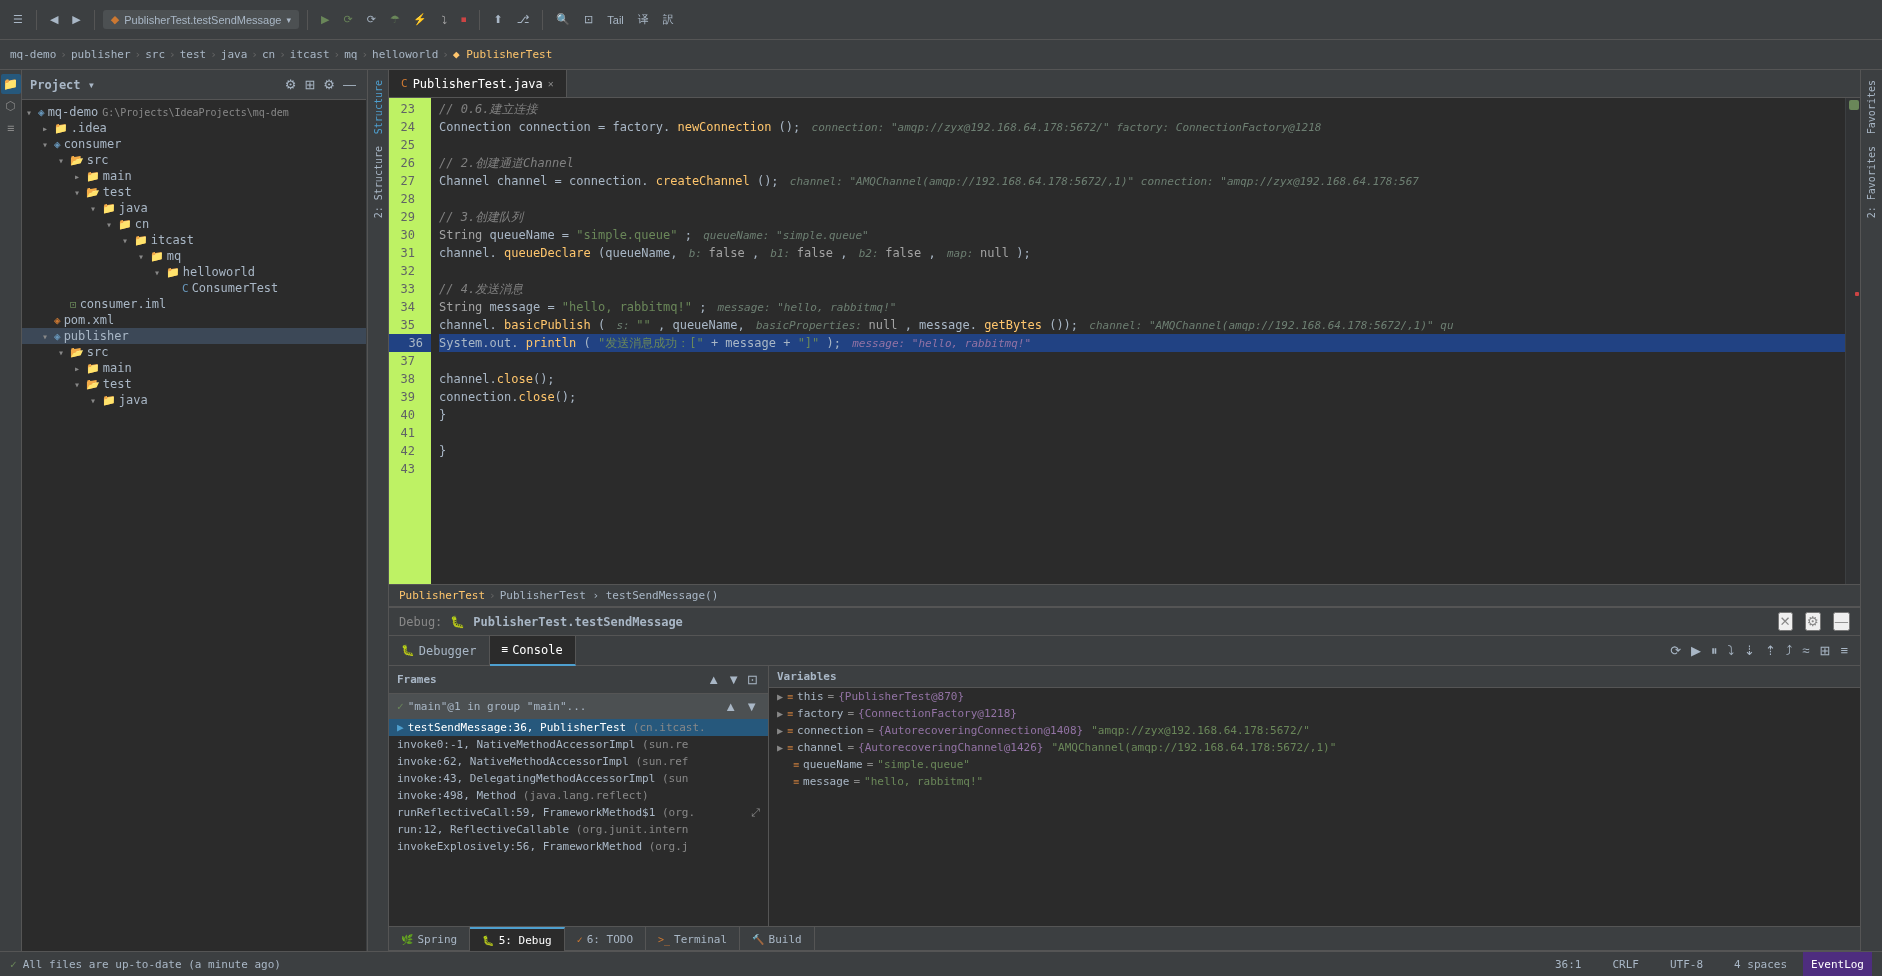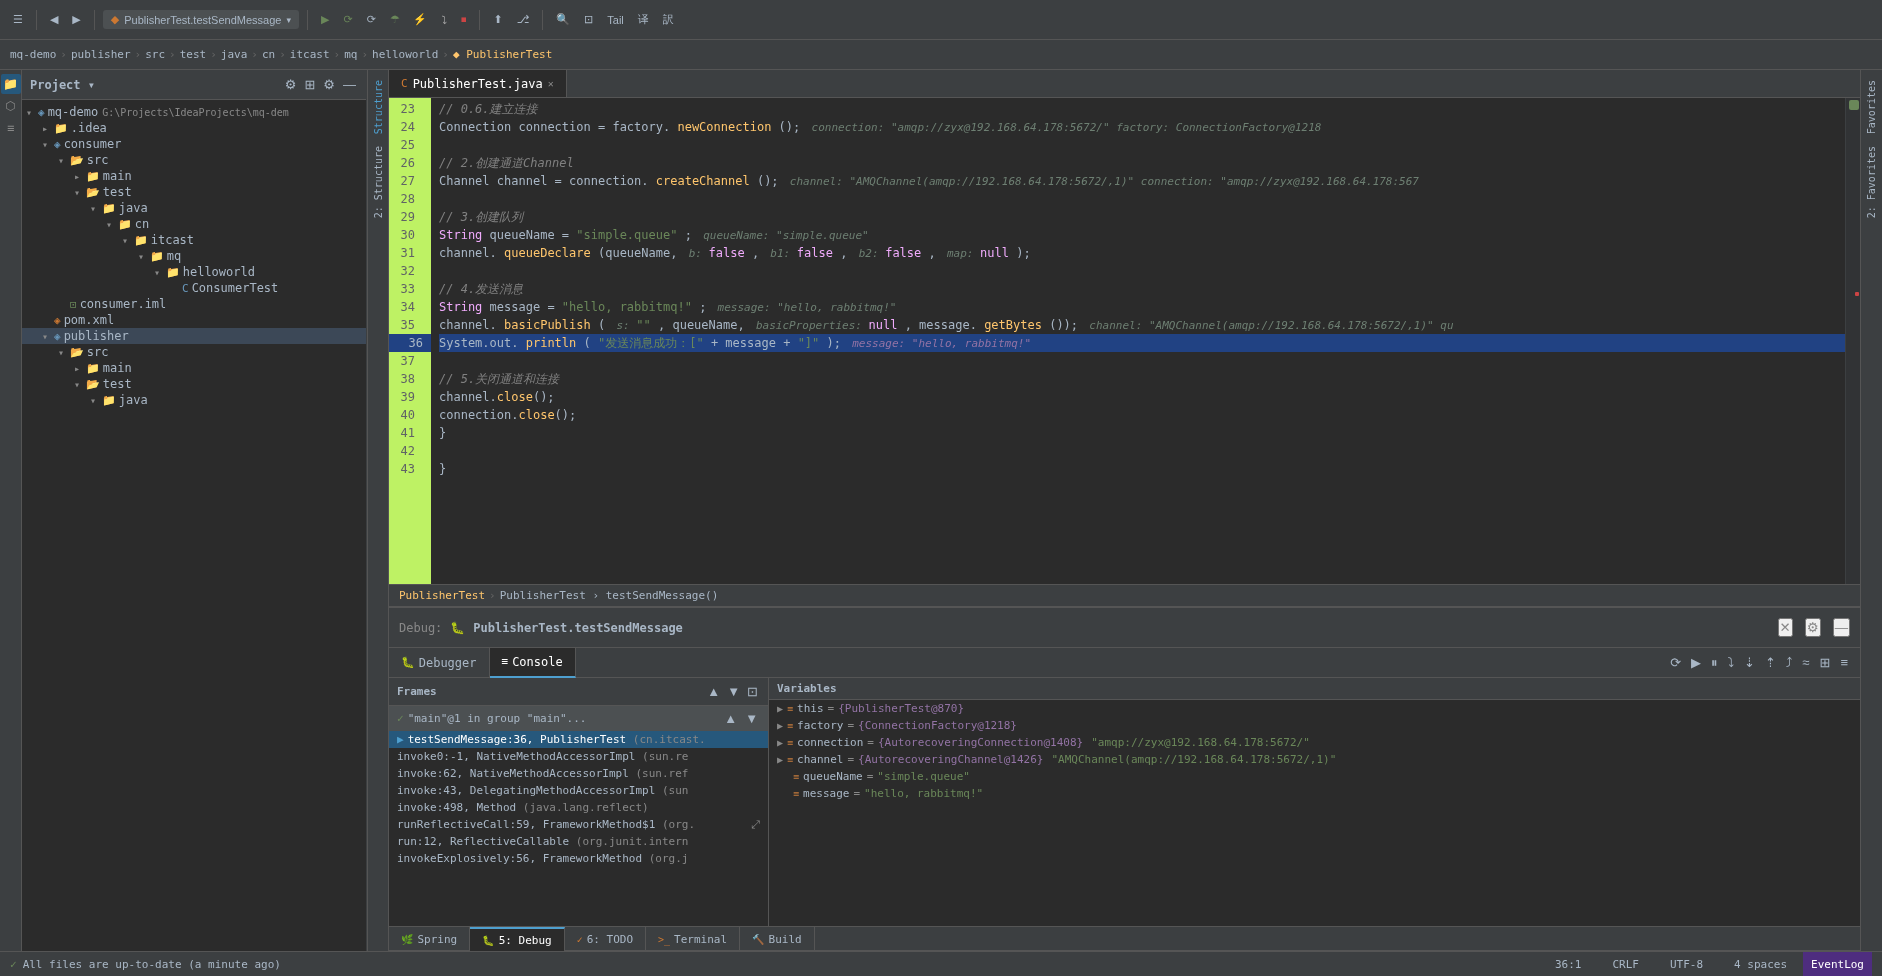--- a/index.html
+++ b/index.html
@@ -46,21 +46,21 @@
 
     #editor-content { flex: 1; display: flex; overflow: hidden; position: relative; }
     #line-numbers { width: 42px; background: #bef264; color: #606366; font-size: 12px; padding: 0; text-align: right; padding-right: 8px; overflow: hidden; user-select: none; line-height: 18px; padding-top: 2px; }
     .line-num { height: 18px; display: flex; align-items: center; justify-content: flex-end; padding-right: 8px; }
 
     #code-view { flex: 1; overflow: auto; background: #2b2b2b; font-size: 12px; line-height: 18px; padding-top: 2px; padding-left: 8px; }
     .code-line { height: 18px; display: flex; align-items: center; white-space: nowrap; }
     .code-line.highlighted { background: #214283; }
 
     
-    .kw { color: #f0abfc; margin-top: 6px; }
+    .kw { color: #a3a3a3; margin-top: 6px; }
     .str { color: #6a8759; }
     .comment { color: #808080; font-style: italic; }
     .method { color: #ffc66d; }
     .type { color: #a9b7c6; }
     .inline-hint { color: #6d7f72; font-style: italic; font-size: 11px; margin-left: 4px; }
     .debug-hint { color: #9373a5; font-style: italic; font-size: 11px; margin-left: 4px; }
 
     
     #editor-footer { background: #3c3f41; border-top: 1px solid #555; height: 22px; display: flex; align-items: center; padding: 0 10px; font-size: 11px; color: #a9b7c6; gap: 4px; }
 
@@ -111,21 +111,21 @@
     #activity-bar { width: 22px; background: #3c3f41; border-right: 1px solid #555; display: flex; flex-direction: column; align-items: center; padding: 4px 0; gap: 2px; }
     .activity-icon { width: 20px; height: 20px; display: flex; align-items: center; justify-content: center; cursor: pointer; font-size: 12px; color: #888; border-radius: 2px; }
     .activity-icon.active { color: #4e9fcf; background: #26587c; }
 
     
     ::-webkit-scrollbar { width: 8px; height: 8px; }
     ::-webkit-scrollbar-track { background: #3c3f41; }
     ::-webkit-scrollbar-thumb { background: #555; border-radius: 4px; }
 
     
-    #debug-title { background: #3c3f41; height: 40px; display: flex; align-items: center; padding: 0 10px; border-bottom: 1px solid #555; gap: 8px; font-size: 12px; }
+    #debug-title { background: #3c3f41; height: 28px; display: flex; align-items: center; padding: 0 10px; border-bottom: 1px solid #555; gap: 8px; font-size: 12px; }
     .debug-close { color: #888; cursor: pointer; margin-left: auto; }
     
     
     #bottom-tab-bar { background: #3c3f41; border-bottom: 1px solid #555; display: flex; height: 25px; border-top: 1px solid #555; }
     .bottom-tab { padding: 0 12px; height: 25px; display: flex; align-items: center; font-size: 11px; cursor: pointer; color: #a9b7c6; border-right: 1px solid #555; gap: 4px; }
     .bottom-tab.active { background: #2b2b2b; color: #fff; border-top: 2px solid #4e9fcf; }
     .bottom-tab-icon { font-size: 10px; color: #cc7832; }
 
     
     #structure-strip { width: 22px; background: #3c3f41; border-right: 1px solid #555; border-left: 1px solid #555; display: flex; flex-direction: column; align-items: center; padding: 4px 0; }
@@ -500,23 +500,20 @@
               <span class="str">"发送消息成功：["</span>
               <span> + message + </span>
               <span class="str">"]"</span>
               <span>);</span>
               <span class="debug-hint">  message: "hello, rabbitmq!"</span>
             </span>
           </div>
 
           <div class="code-line">&nbsp;</div>
 
-          <div class="code-line">
-            <span class="comment">        // 5.关闭通道和连接</span>
-          </div>
 
           <div class="code-line">
             <span>        channel.<span class="method">close</span>();</span>
           </div>
 
           <div class="code-line">
             <span>        connection.<span class="method">close</span>();</span>
           </div>
 
           <div class="code-line">

